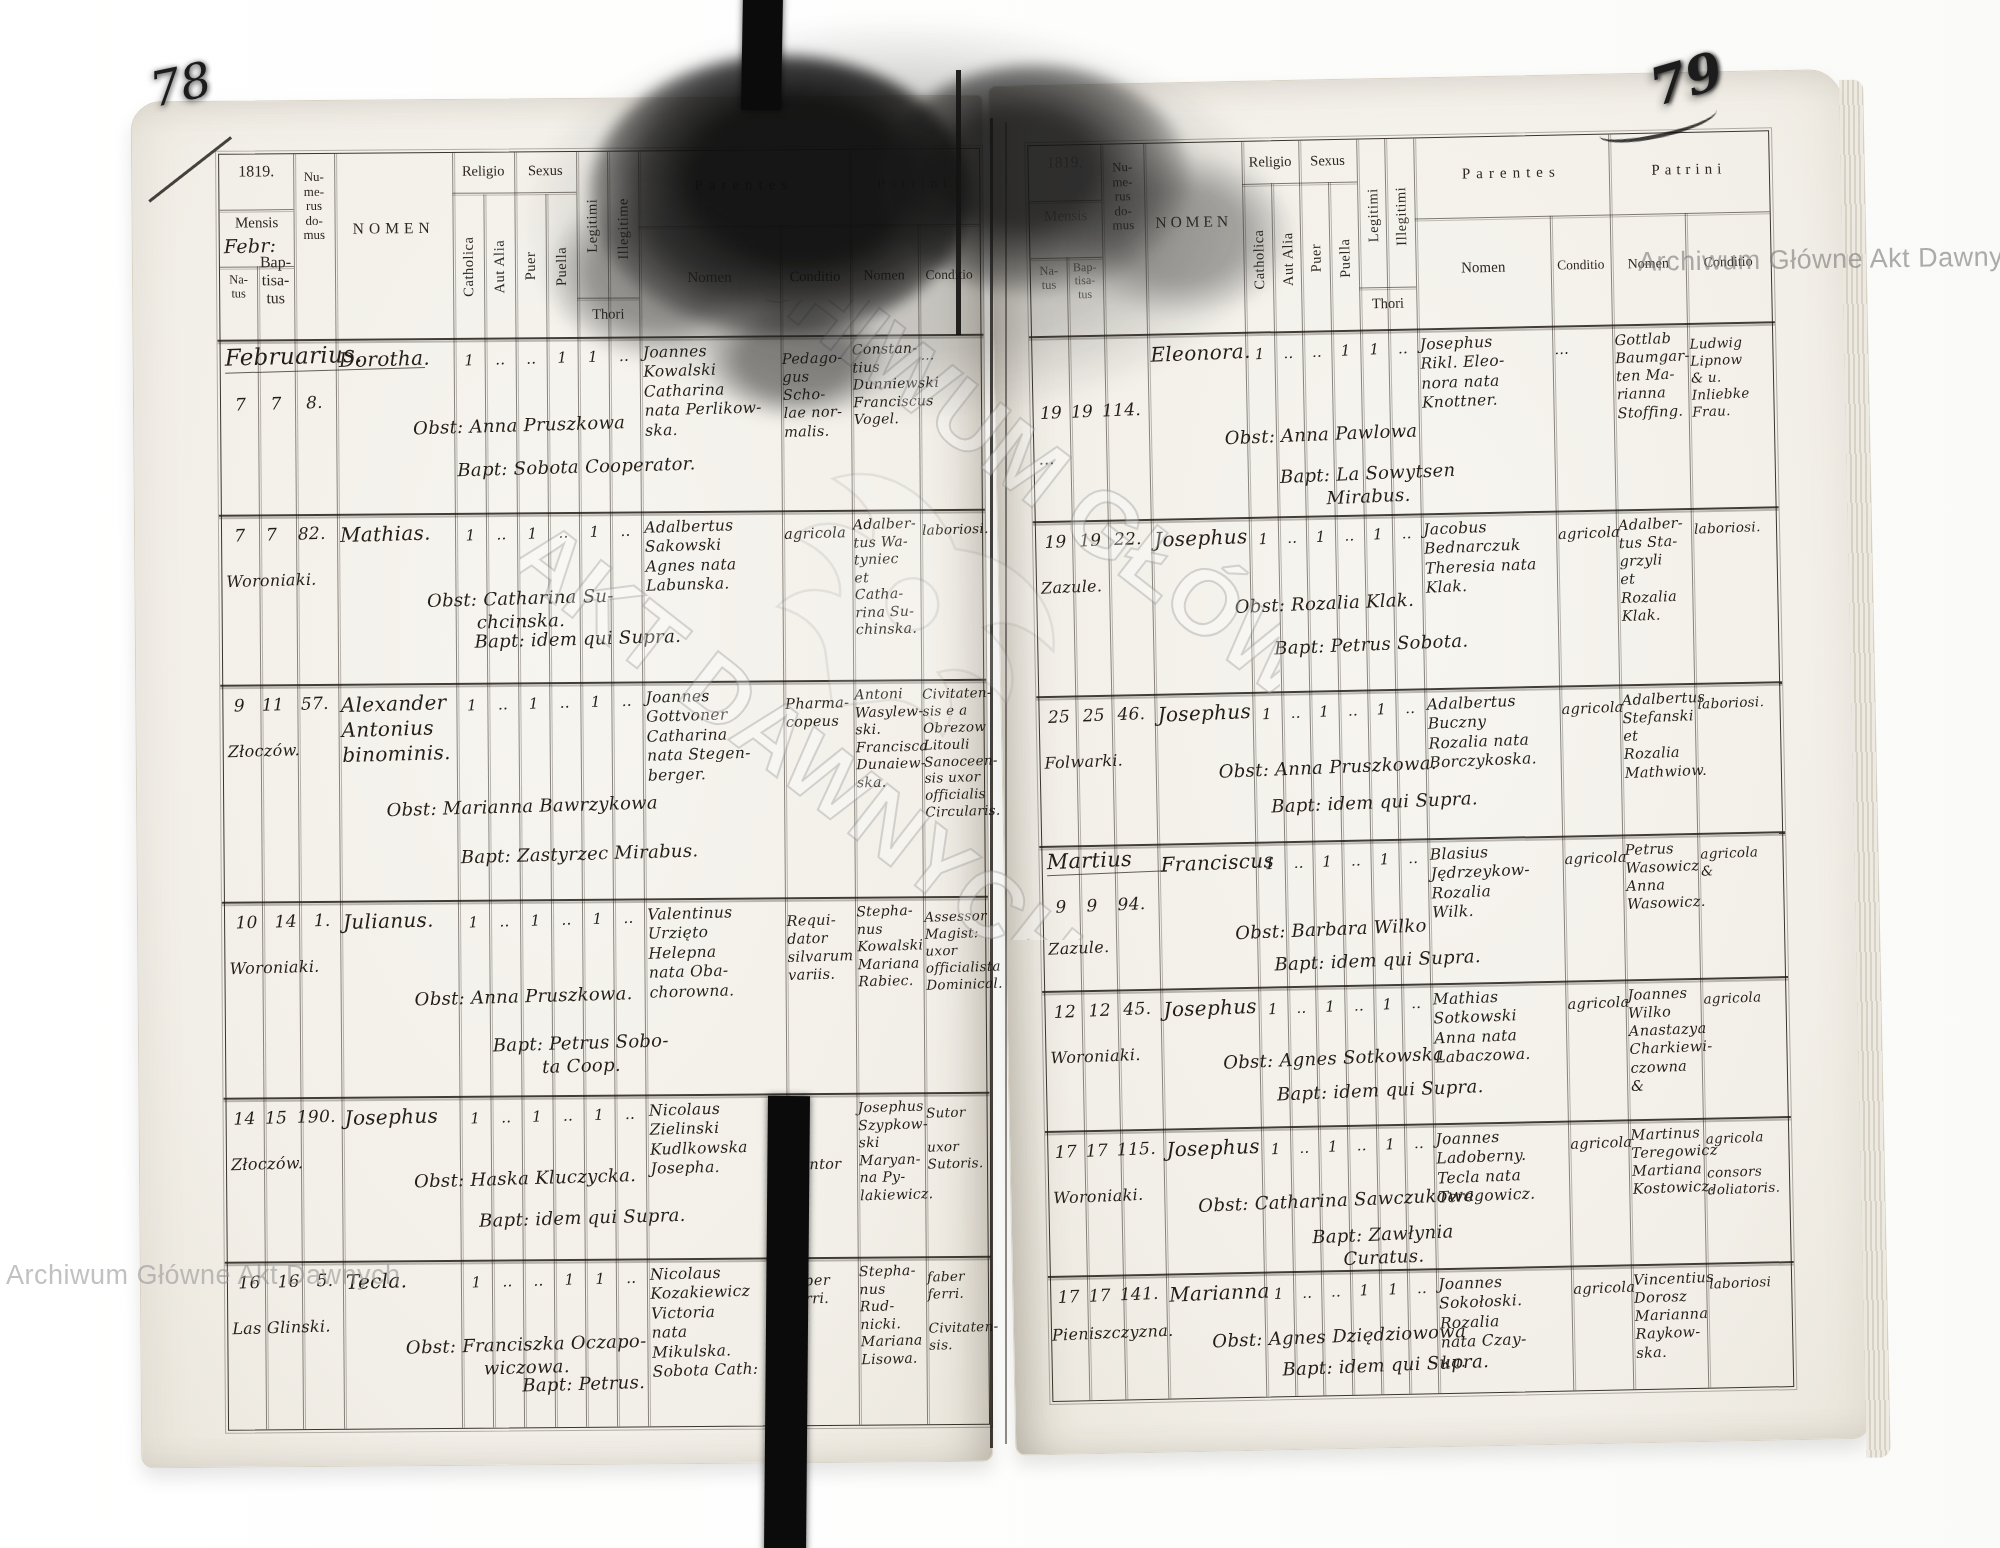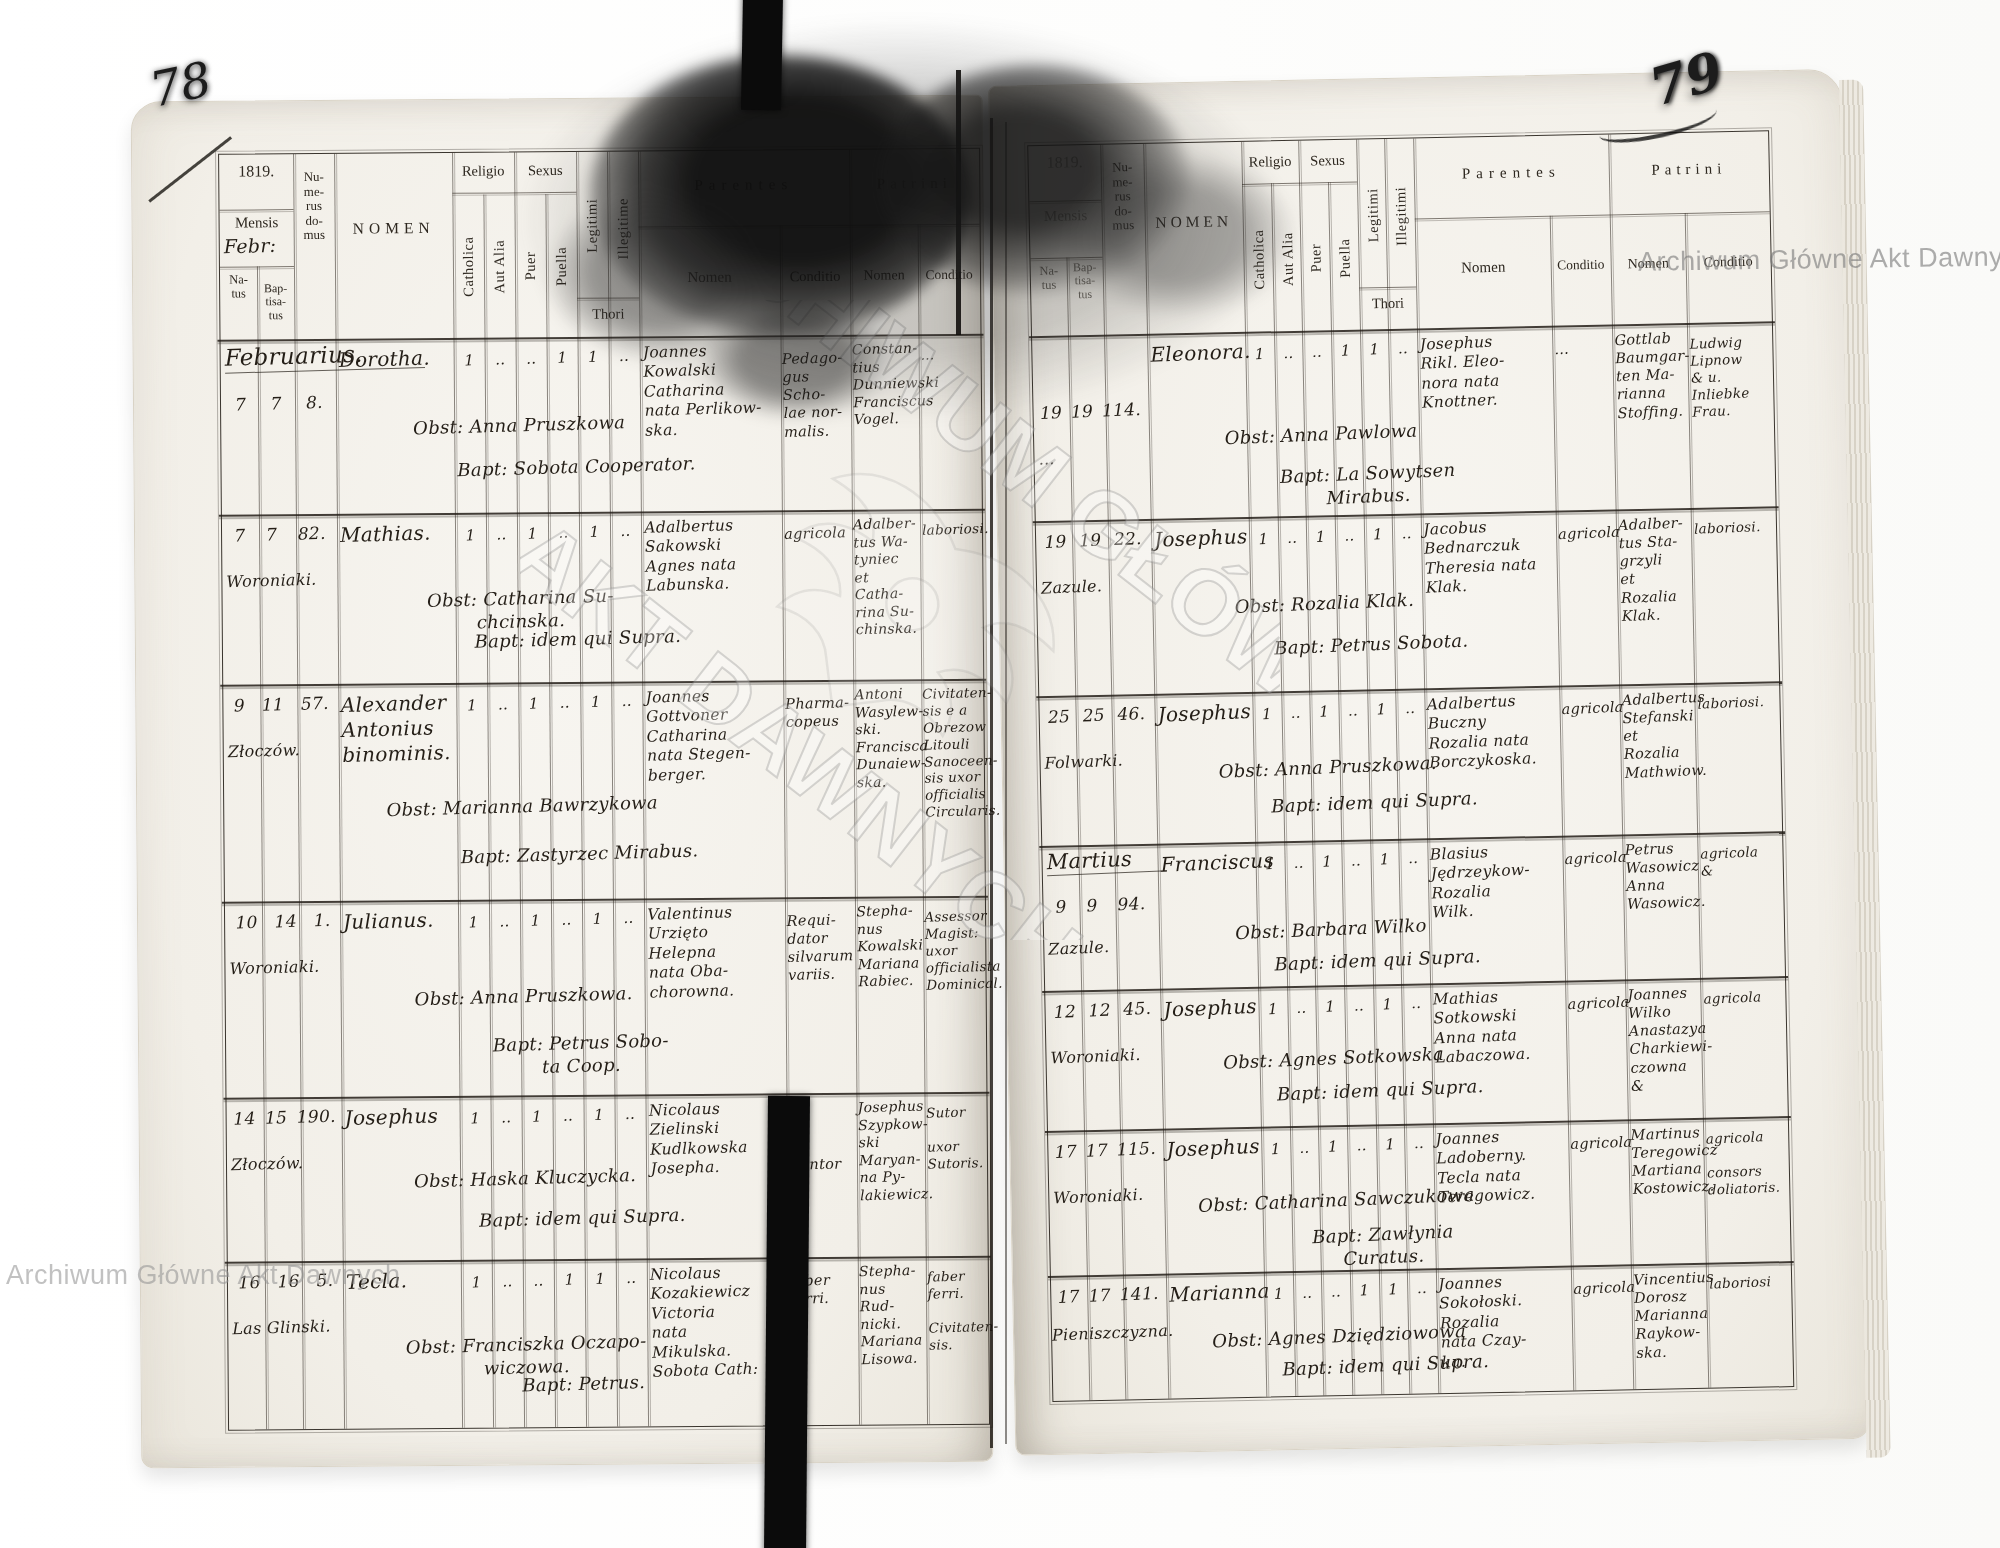--- a/index.html
+++ b/index.html
@@ -104,21 +104,21 @@
       <i class="rl" style="top:530px"></i>
       <i class="rl" style="top:747px"></i>
       <i class="rl" style="top:943px"></i>
       <i class="rl" style="top:1107px"></i>
 
       <div class="lab" style="left:0;top:8px;width:74px;font-size:16px">1819.</div>
       <div class="lab" style="left:0;top:60px;width:74px;font-size:15px">Mensis</div>
       <div class="hw" style="left:4px;top:80px;width:70px;font-size:19px">Febr:</div>
       <div class="lab" style="left:0;top:118px;width:37px;font-size:12.5px">Na-
 tus</div>
-      <div class="lab" style="left:37px;top:128px;width:37px;font-size:12px">Bap-
+      <div class="lab" style="left:37px;top:99px;width:37px;font-size:16px">Bap-
 tisa-
 tus</div>
       <div class="lab" style="left:74px;top:16px;width:41px;font-size:13px">Nu-
 me-
 rus
 do-
 mus</div>
       <div class="lab" style="left:115px;top:66px;width:118px;font-size:15.5px;letter-spacing:5px">NOMEN</div>
       <div class="lab" style="left:233px;top:10px;width:62px;font-size:14.5px">Religio</div>
       <div class="lab" style="left:295px;top:10px;width:62px;font-size:14.5px">Sexus</div>

